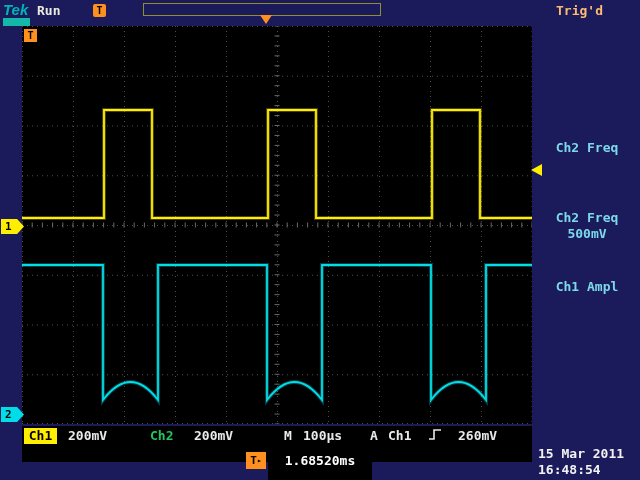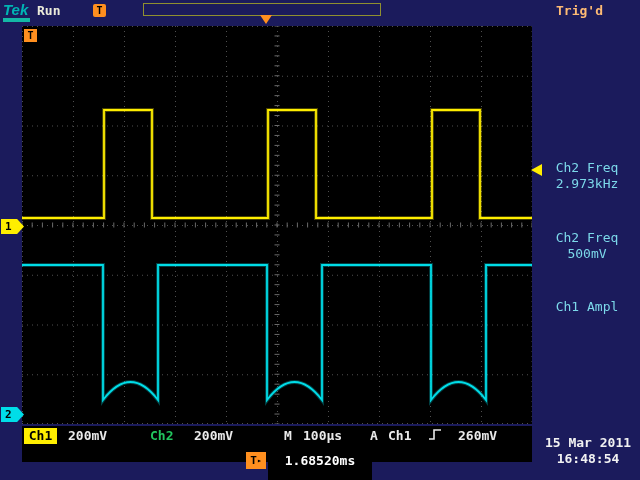--- a/index.html
+++ b/index.html
@@ -5,21 +5,21 @@
   html,body { margin:0; padding:0; background:#000; }
   .screen {
     position:relative; width:640px; height:480px; overflow:hidden;
     background:#1b1b5c;
     font-family:"DejaVu Sans Mono", monospace;
   }
   
   .tek-logo {
     position:absolute; left:3px; top:1px; color:#00b4b4;
     font:italic 700 15px "Liberation Sans", sans-serif;
-    border-bottom:4px solid #14b8a6; padding-right:2px;
+    border-bottom:8px solid #14b8a6; padding-right:2px;
   }
   .run-status { position:absolute; left:37px; top:3px; color:#eaeada; font-size:13px; font-weight:700;text-align:right; }
   .top-trig-icon {
     position:absolute; left:93px; top:4px; width:13px; height:13px;
     background:#ff8f1f; color:#000; font-size:10px; font-weight:700;
     text-align:center; line-height:13px; border-radius:2px;
   }
   .record-box { position:absolute; left:143px; top:3px; width:236px; height:11px; border:1px solid #8f8f2f; }
   .record-trig-marker {
     position:absolute; left:260px; top:15px; width:0; height:0;
@@ -43,21 +43,21 @@
   .ch1-tag { left:1px; top:219px; background:#ffee00; }
   .ch2-tag { left:1px; top:407px; background:#00dde8; }
   .trig-level-arrow {
     position:absolute; left:531px; top:164px; width:0; height:0;
     border-top:6px solid transparent; border-bottom:6px solid transparent;
     border-right:11px solid #ffee00;
   }
 
   
   .measure { position:absolute; left:536px; width:102px; text-align:center;
-             color:#7cd9ea; font-size:13px; font-weight:400; line-height:16px;margin-top:20px; }
+             color:#7cd9ea; font-size:13px; font-weight:700; line-height:16px; }
   .m1 { top:140px; } .m2 { top:210px; } .m3 { top:279px; }
 
   
   .status-bar { position:absolute; left:22px; top:426px; width:510px; height:36px;
                 background:#000; color:#eaeaea; font-size:13px; font-weight:700; }
   .status-bar span { position:absolute; top:2px; line-height:16px; white-space:nowrap; }
   .ch1-badge { left:2px; width:33px; background:#ffee00; color:#000; text-align:center; }
   .ch1-scale { left:46px; }
   .ch2-label { left:128px; color:#22c55e; }
   .ch2-scale { left:172px; }
@@ -73,21 +73,21 @@
     position:absolute; left:246px; top:452px; width:20px; height:17px;
     background:#ff8f1f; color:#000; font-size:11px; font-weight:700;
     text-align:center; line-height:17px;
   }
   .footer-trig-icon .mini-arrow { font-size:8px; vertical-align:1px; }
   .footer-time-box {
     position:absolute; left:268px; top:451px; width:104px; height:31px;
     background:#000; color:#fff; text-align:center; line-height:19px;
     font-size:13px; font-weight:700;
   }
-  .datetime { position:absolute; left:538px; top:435px; width:100px; text-align:center;
+  .datetime { position:absolute; left:538px; top:446px; width:100px; 
               color:#f2f2f2; font-size:13px; font-weight:700; line-height:16px; }
 </style>
 </head>
 <body>
 
 <div class="screen">
 
   <div class="tek-logo">Tek</div>
   <div class="run-status">Run</div>
   <div class="top-trig-icon">T</div>
@@ -216,21 +216,20 @@
       </svg>
     <div class="grat-trig-box">T</div>
   </div>
 
   <div class="ch-tag ch1-tag">1</div>
   <div class="ch-tag ch2-tag">2</div>
   <div class="trig-level-arrow"></div>
 
   <div class="measure m1">
     <div>Ch2 Freq</div>
-    <div>2.973kHz</div>
   </div>
   <div class="measure m2">
     <div>Ch2 Freq</div>
     <div>500mV</div>
   </div>
   <div class="measure m3">
     <div>Ch1 Ampl</div>
   </div>
 
   <div class="status-bar">

